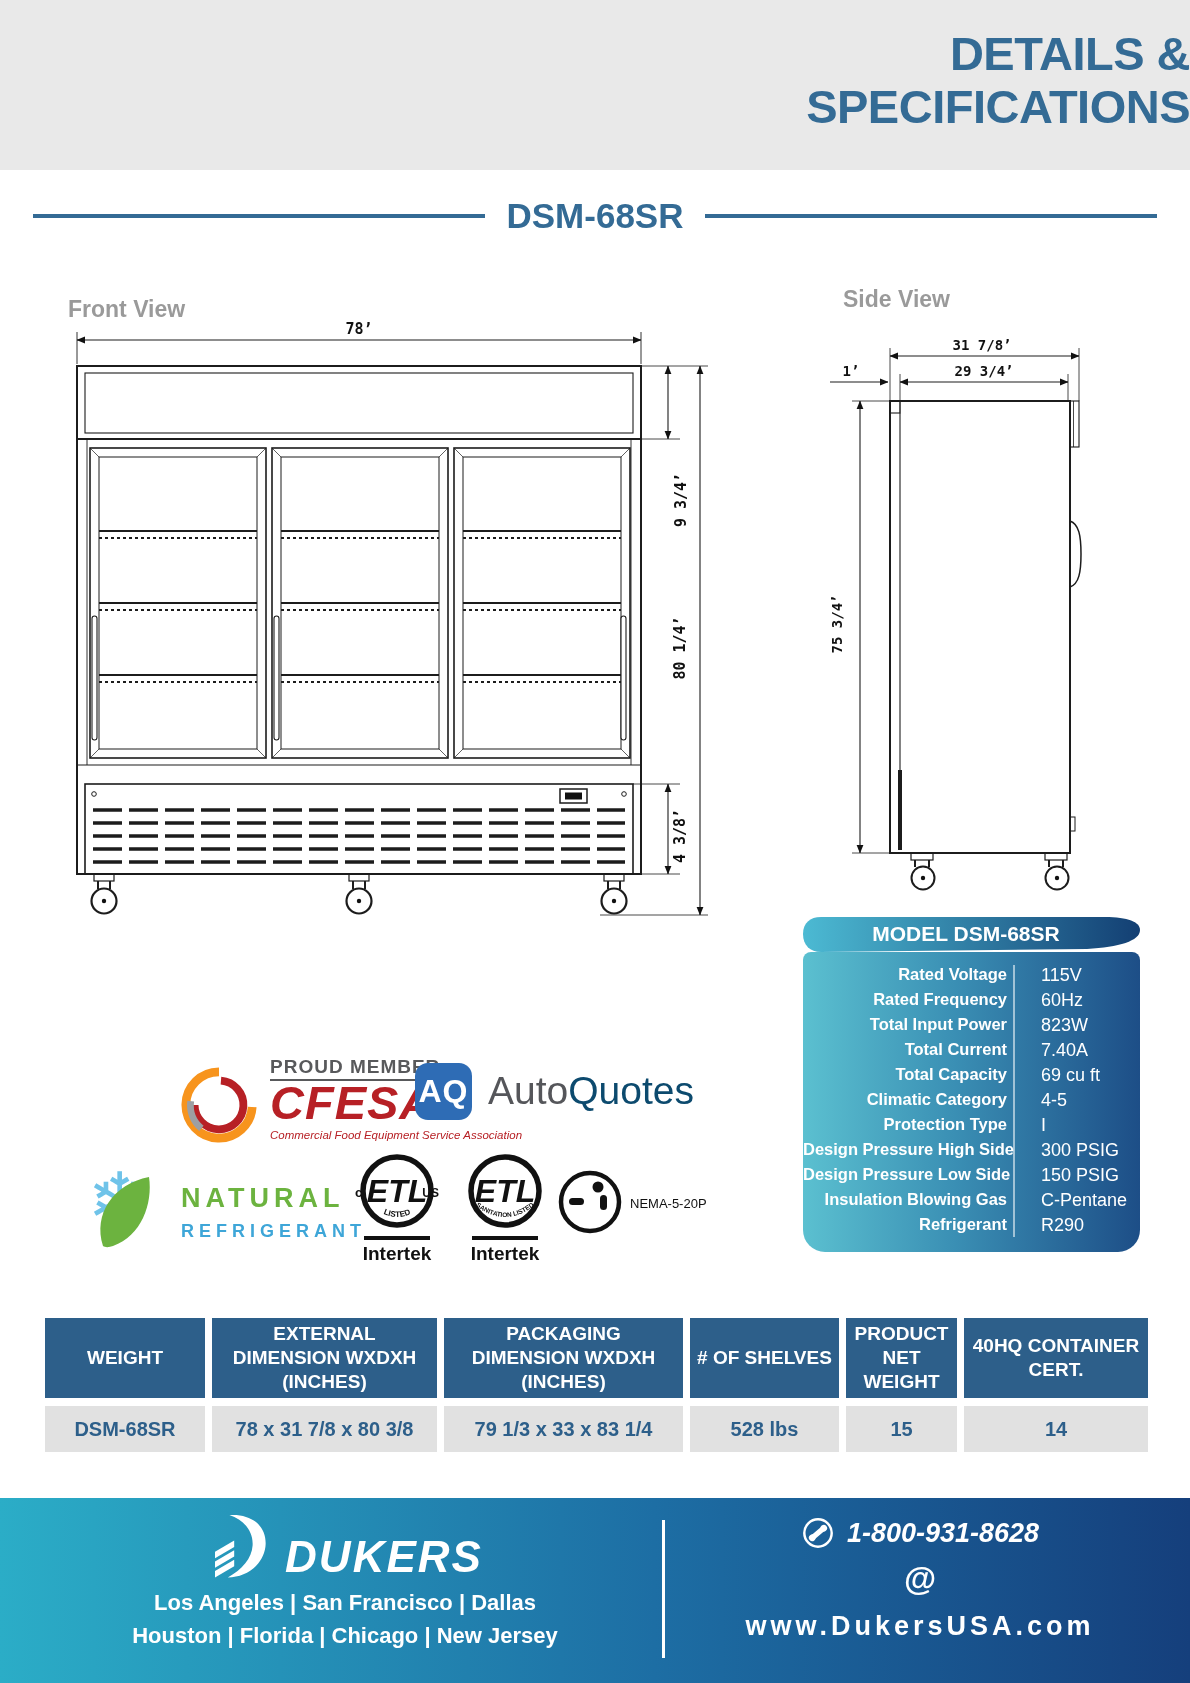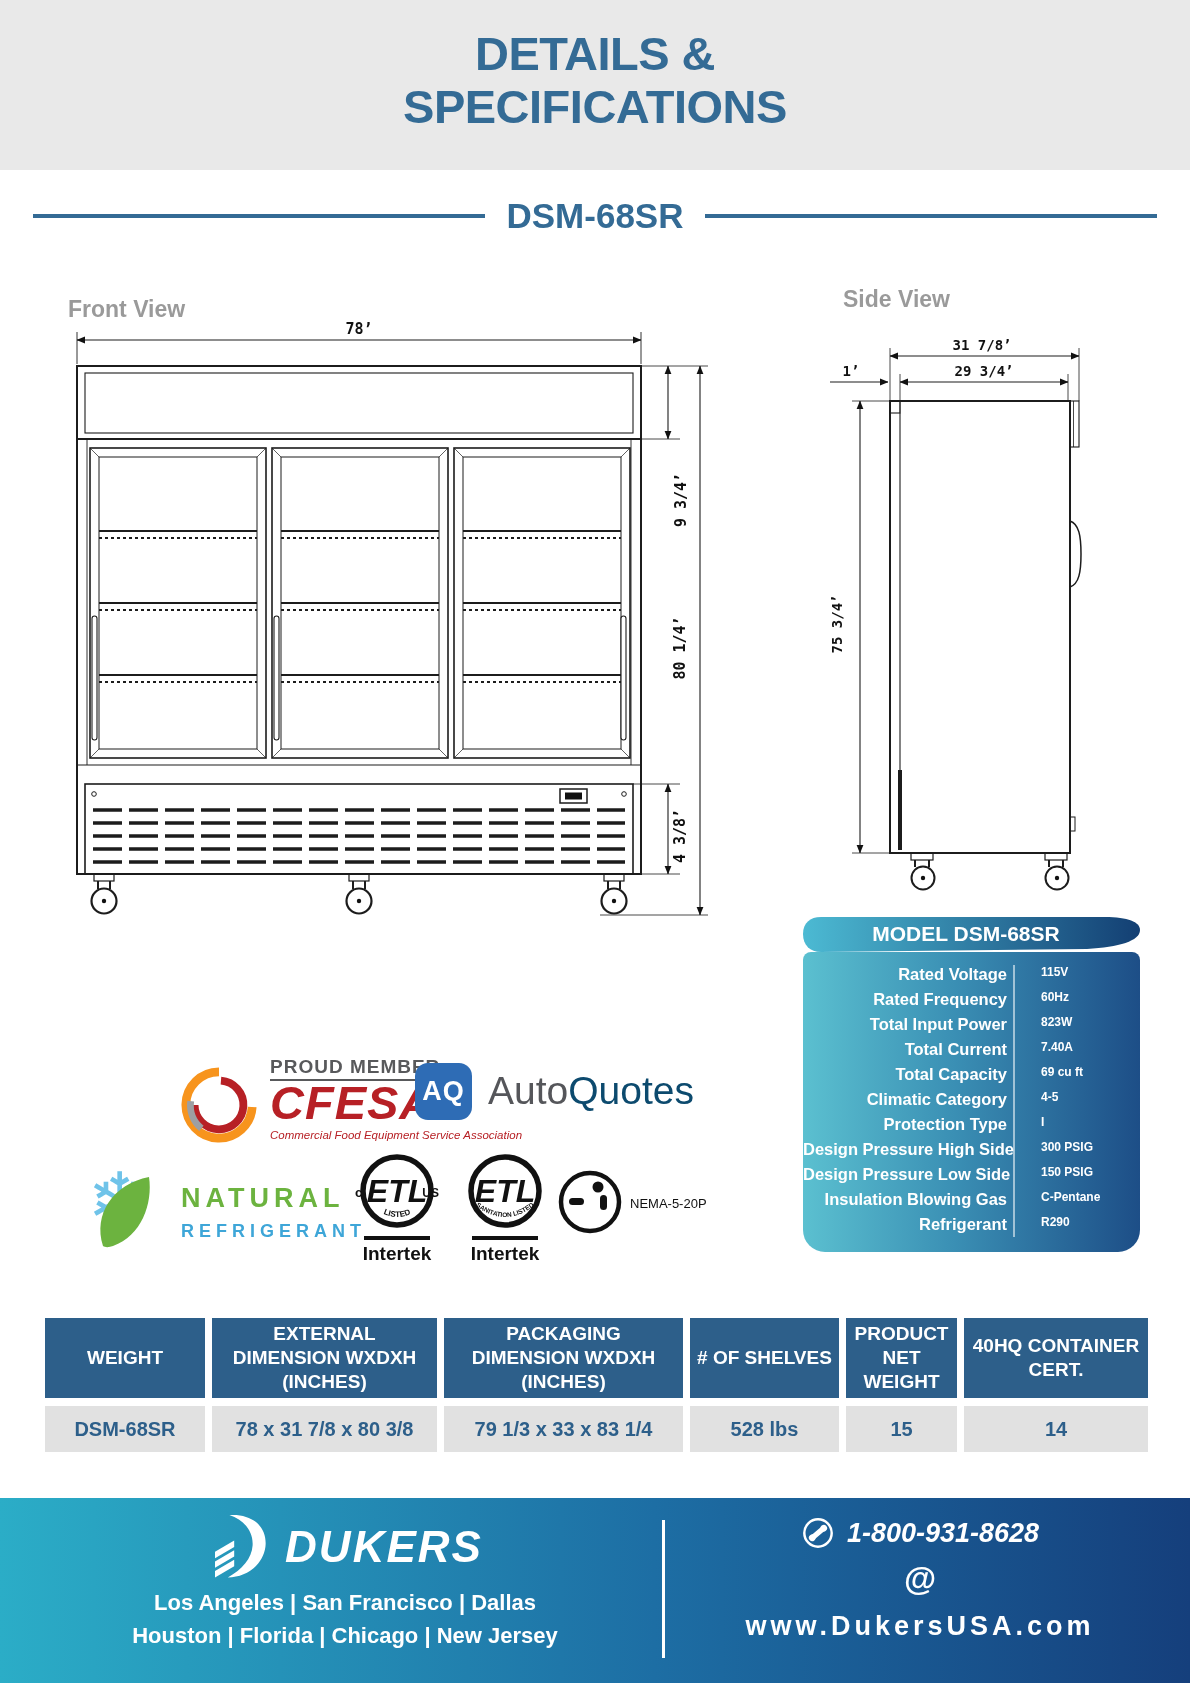--- a/index.html
+++ b/index.html
@@ -1,21 +1,21 @@
 <!DOCTYPE html>
 <html><head>
 <meta charset="utf-8">
 <style>
   html,body{margin:0;padding:0;background:#ffffff;}
   #page{position:relative;width:1190px;height:1683px;margin:0 auto;background:#ffffff;
         font-family:"Liberation Sans",sans-serif;overflow:hidden;}
   .abs{position:absolute;}
 
   
-  .top-band{left:0;top:0;width:1190px;height:170px;background:#e9e9e9;text-align:center;}
+  .top-band{left:0;top:0;width:1190px;height:170px;background:#e9e9e9;text-align:right;}
   .top-title{color:#346b95;font-weight:bold;letter-spacing:-0.5px;line-height:1.0;}
   .t1{font-size:47px;margin-top:30px;}
   .t2{font-size:47px;margin-top:6px;}
 
   
   .model-row{left:0;top:196px;width:1190px;display:flex;align-items:center;justify-content:center;gap:22px;}
   .model-line{height:4px;background:#346b95;flex:0 0 auto;}
   .ml-left{width:452px;}
   .ml-right{width:452px;}
   .model-name{color:#346b95;font-size:35px;font-weight:bold;letter-spacing:0px;}
@@ -30,46 +30,46 @@
   .cfesa-text{position:absolute;left:92px;top:0;}
   .cfesa-proud{display:inline-block;font-size:19px;font-weight:bold;color:#58595b;letter-spacing:1px;
                border-bottom:2px solid #58595b;padding-bottom:1px;}
   .cfesa-name{font-size:47px;font-weight:800;font-style:italic;color:#b72025;line-height:0.95;letter-spacing:1px;}
   .cfesa-reg{font-size:14px;vertical-align:18px;font-style:normal;}
   .cfesa-tag{font-size:11.5px;font-style:italic;color:#b72025;margin-top:3px;}
 
   
   .aq{left:415px;top:1062px;height:58px;display:flex;align-items:center;}
   .aq-box{width:57px;height:57px;border-radius:13px;background:#2e6cb5;color:#fff;display:flex;
-          align-items:center;justify-content:center;font-size:27px;font-weight:bold;letter-spacing:1px;}
+          align-items:center;justify-content:center;font-size:32px;font-weight:bold;letter-spacing:1px;}
   .aq-name{margin-left:16px;font-size:39px;}
   .aq-w1{color:#55565a;font-weight:500;}
   .aq-w2{color:#0c4a6e;font-weight:normal;}
 
   
   .spec-panel-body{left:803px;top:952px;width:337px;height:300px;border-radius:8px 8px 22px 22px;
       background:linear-gradient(90deg,#5bc0d0 0%,#3a8fb4 45%,#1d4e87 100%);padding-top:13px;box-sizing:border-box;}
   .sp-row{display:flex;height:25px;}
   .sp-label{width:204px;text-align:right;padding-right:10px;color:#fff;font-size:16.5px;font-weight:bold;white-space:nowrap;}
-  .sp-value{padding-left:24px;color:#fff;font-size:12px;font-weight:bold;white-space:nowrap;}
+  .sp-value{padding-left:24px;color:#fff;font-size:18px;font-weight:normal;white-space:nowrap;}
   .sp-divider{position:absolute;left:210px;top:13px;height:272px;width:2px;background:rgba(255,255,255,0.55);}
 
   
   .spec-table{left:45px;top:1318px;width:1107px;display:grid;
       grid-template-columns:160px 225px 239px 149px 111px 184px;column-gap:7px;row-gap:8px;}
   .th{background:#2d5f8a;color:#fff;font-weight:bold;font-size:19px;line-height:1.25;text-align:center;
       display:flex;align-items:center;justify-content:center;height:80px;padding:0 6px;box-sizing:border-box;}
   .td{background:#e1e1e1;color:#2d5f8a;font-weight:bold;font-size:20px;text-align:center;
       display:flex;align-items:center;justify-content:center;height:46px;}
 
   
   .footer{left:0;top:1498px;width:1190px;height:185px;
       background:linear-gradient(90deg,#2badc7 0%,#1d6ea4 55%,#153f7c 100%);color:#fff;}
   .f-left{position:absolute;left:110px;top:14px;width:470px;text-align:center;}
-  .f-logo-row{display:flex;align-items:center;justify-content:center;gap:14px;}
+  .f-logo-row{display:flex;align-items:flex-end;justify-content:center;gap:14px;}
   .f-brand{font-size:44px;font-weight:800;font-style:italic;letter-spacing:2px;}
   .f-cities{font-size:22px;font-weight:bold;line-height:1.5;margin-top:4px;}
   .f-divider{position:absolute;left:662px;top:22px;width:3px;height:138px;background:#ffffff;}
   .f-right{position:absolute;left:700px;top:18px;width:440px;display:flex;flex-direction:column;align-items:center;gap:12px;}
   .f-row{display:flex;align-items:center;gap:12px;font-size:27px;font-weight:bold;font-style:italic;text-align:center;}
   .f-at{font-size:33px;font-weight:bold;font-style:normal;line-height:1;}
   .f-site{font-size:27px;font-weight:800;letter-spacing:4px;margin-top:4px;}
 </style>
 </head>
 <body>

